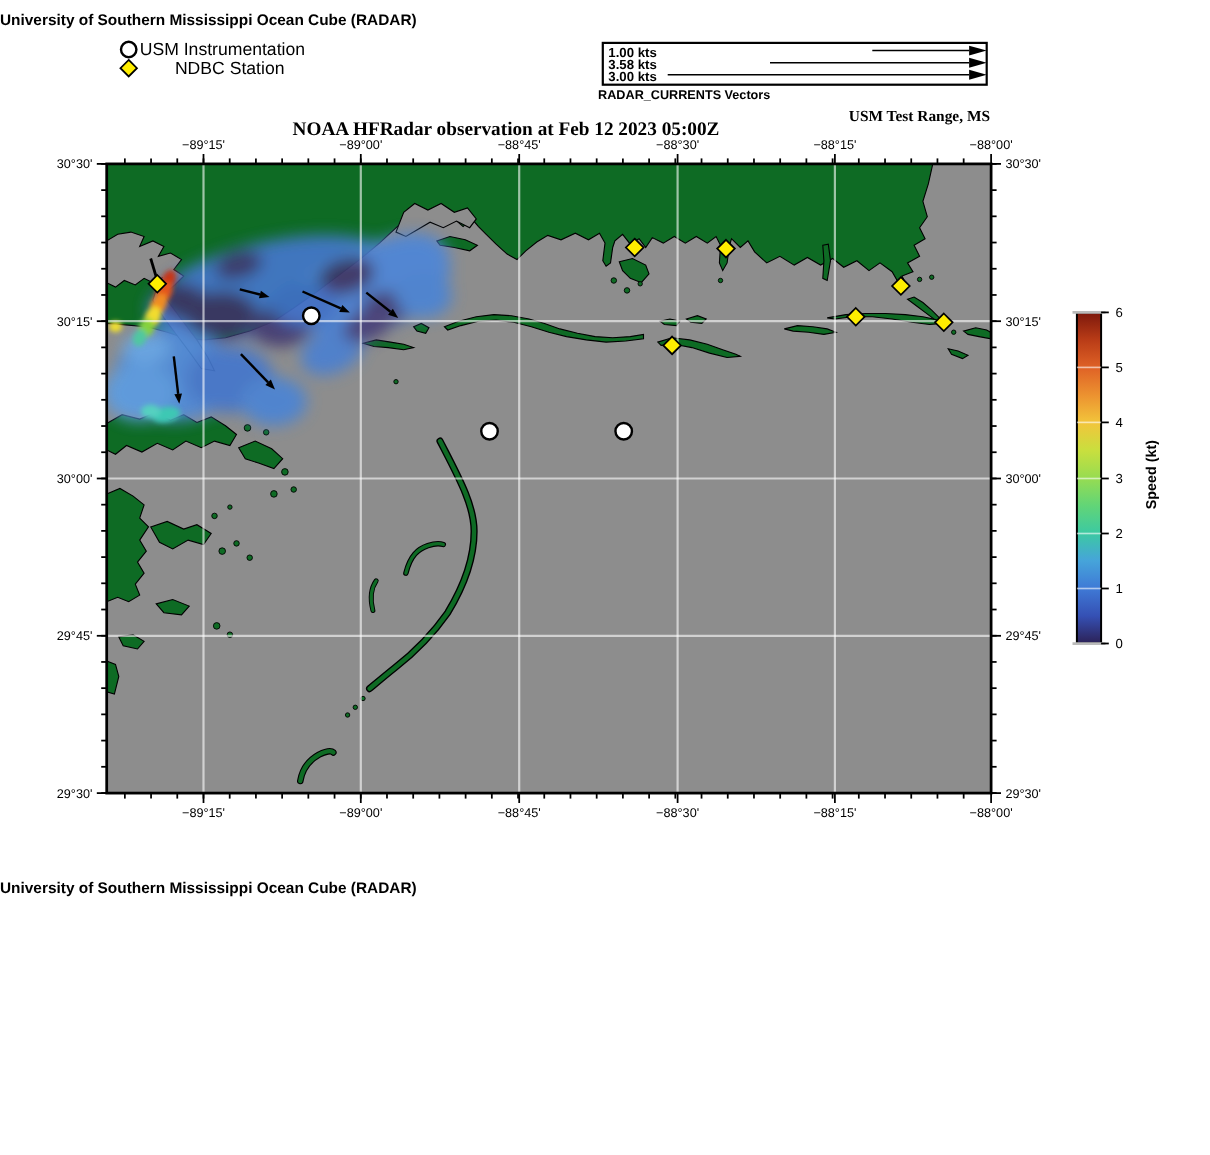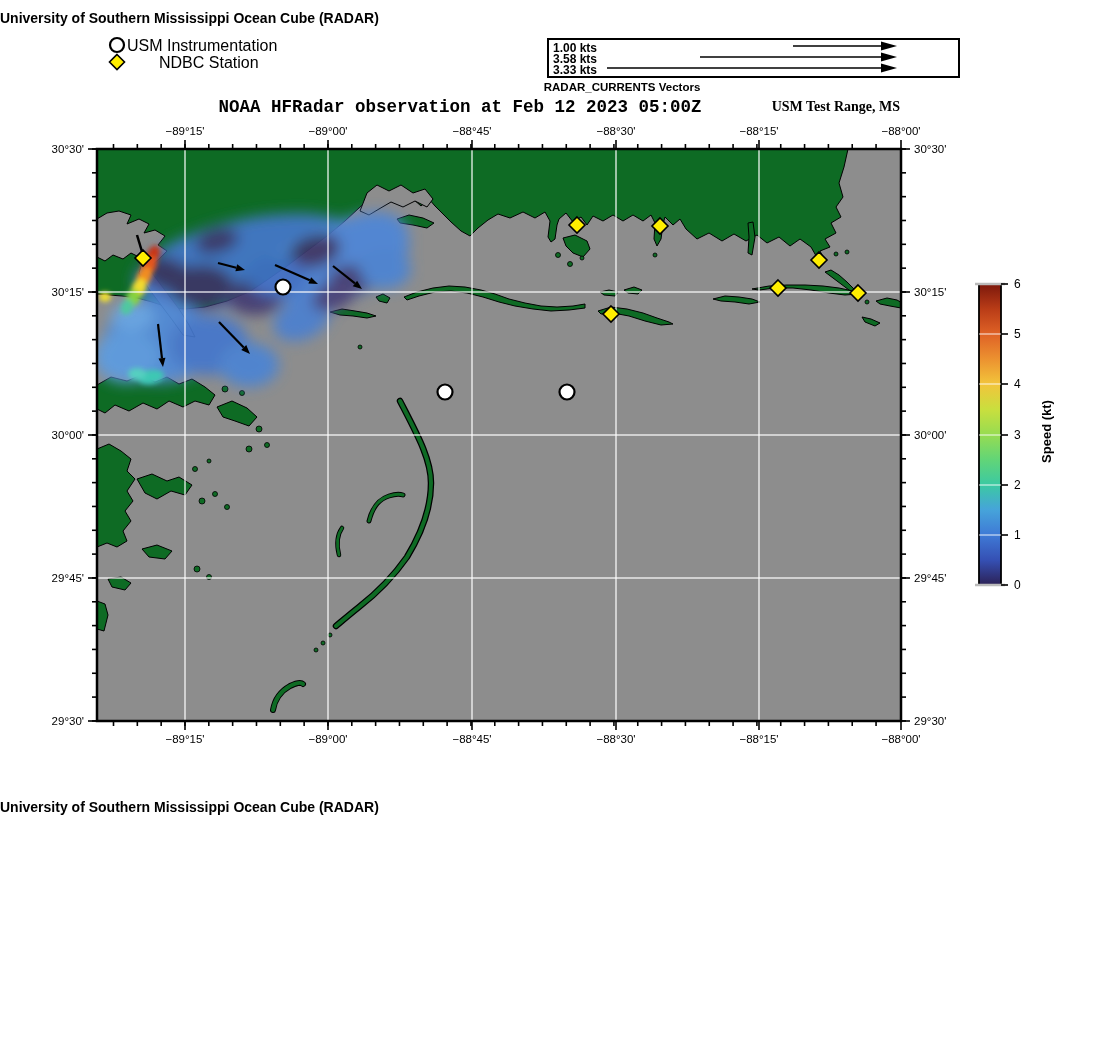--- a/index.html
+++ b/index.html
@@ -374,27 +374,27 @@
         <line x1="607" y1="68" x2="881" y2="68" stroke="#000" stroke-width="1.4"></line>
         <polygon points="897,68 881,63.5 881,72.5" fill="#000"></polygon>
       </g>
   </svg>
 
   <div class="abs fig-title" style="left:0;top:10px;width:998px;">University of Southern Mississippi Ocean Cube (RADAR)</div>
 
   <div class="abs legend-label" style="left:127px;top:38px;">USM Instrumentation</div>
   <div class="abs legend-label" style="left:127px;top:55px;padding-left:32px;">NDBC Station</div>
 
-  <div class="abs vector-box" style="left:547px;top:38px;width:413px;height:40px;">
+  <div class="abs vector-box" style="left:547px;top:38px;width:351px;height:40px;">
     <div class="vrow" style="top:3px;">1.00 kts</div>
     <div class="vrow" style="top:14px;">3.58 kts</div>
-    <div class="vrow" style="top:25px;">3.33 kts</div>
+    <div class="vrow" style="top:25px;">3.00 kts</div>
   </div>
   <div class="abs vector-caption" style="left:522px;top:81px;width:200px;">RADAR_CURRENTS Vectors</div>
 
-  <div class="abs subtitle" style="left:97px;top:97px;width:726px;font-family:Liberation Mono, monospace;">NOAA HFRadar observation at Feb 12 2023 05:00Z</div>
+  <div class="abs subtitle" style="left:97px;top:107px;width:726px;">NOAA HFRadar observation at Feb 12 2023 05:00Z</div>
   <div class="abs region-label" style="left:700px;top:99px;width:200px;">USM Test Range, MS</div>
 
   <div class="abs cbar-label" style="left:986px;top:424px;width:120px;">Speed (kt)</div>
 
   <div class="abs fig-title" style="left:0;top:799px;width:998px;">University of Southern Mississippi Ocean Cube (RADAR)</div>
 
 </div>
 
 </body></html>

